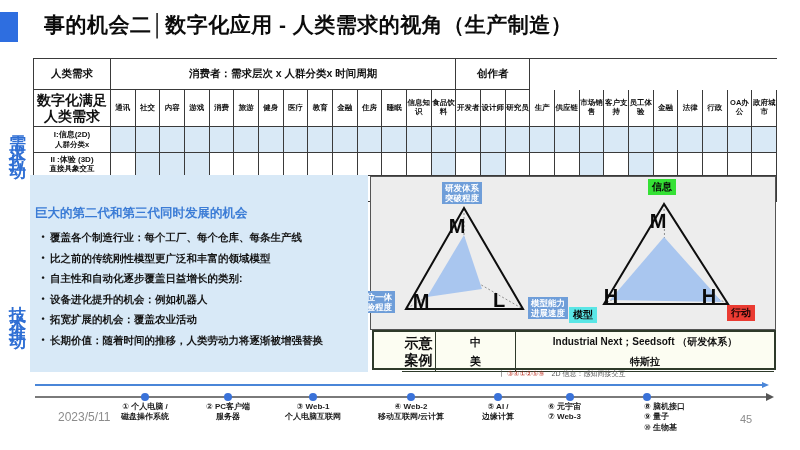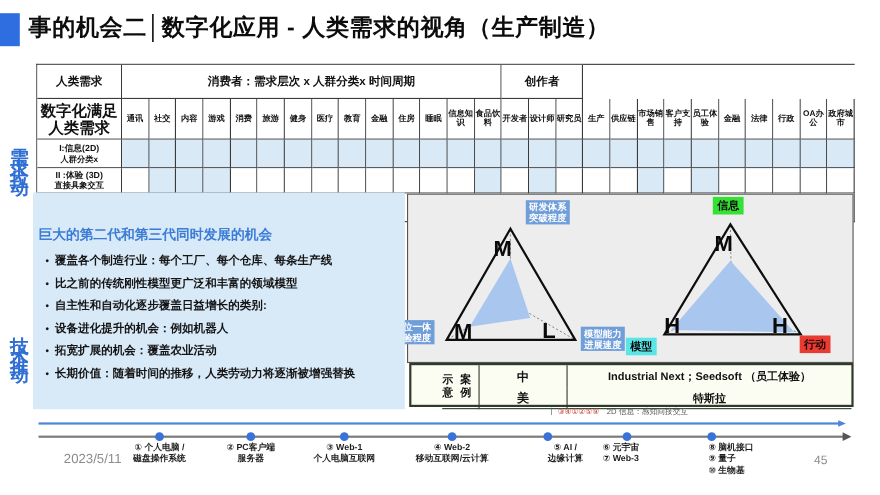--- a/index.html
+++ b/index.html
@@ -1,20 +1,20 @@
 <!DOCTYPE html>
 <html><head>
 <meta charset="utf-8">
 <style>
   html,body{margin:0;padding:0;background:#fff;}
   .canvas{position:relative;width:800px;height:450px;background:#fff;overflow:hidden;
           font-family:"Liberation Sans","DejaVu Sans",sans-serif;color:#111;}
   
   .accent{position:absolute;left:0;top:12px;width:18px;height:30px;background:#2e6ee0;}
-  .slide-title{position:absolute;left:26px;top:11px;font-size:21px;font-weight:900;color:#0c0c0c;
+  .slide-title{position:absolute;left:44px;top:11px;font-size:21px;font-weight:900;color:#0c0c0c;
                letter-spacing:0.5px;white-space:nowrap;}
   
   .vlabel{position:absolute;left:6px;writing-mode:vertical-rl;text-orientation:upright;
           font-size:17px;font-weight:800;color:#2f6fd4;letter-spacing:9px;}
   .v1{top:122px;} .v2{top:292px;}
   
   .ntable{position:absolute;left:33px;top:58px;width:743px;border-top:1px solid #3a3a3a;
           border-left:1px solid #3a3a3a;z-index:1;}
   .t-row{display:grid;grid-template-columns:77px repeat(27,1fr);}
   .cell{border-right:1px solid #3a3a3a;border-bottom:1px solid #3a3a3a;display:flex;
@@ -41,21 +41,21 @@
   .r-lbl{position:absolute;background:#6f9ed9;color:#fff;font-size:8.5px;font-weight:700;
          line-height:1.2;padding:1px 3px;text-align:center;white-space:nowrap;}
   .tag{position:absolute;font-size:10px;font-weight:800;color:#0a0a0a;padding:1px 4px;white-space:nowrap;}
   .tag-green{background:#35e135;} .tag-cyan{background:#5ae6e6;} .tag-red{background:#ea3b32;color:#1d0505;}
   
   .case{position:absolute;left:372px;top:330px;width:404px;height:40px;z-index:4;
         display:grid;grid-template-columns:62px 80px 1fr;grid-template-rows:20px 20px;
         background:#fcfdf2;border:2px solid #2e3a2a;box-sizing:border-box;}
   .case div{border-right:1px solid #2e3a2a;border-bottom:1px solid #2e3a2a;display:flex;
             align-items:center;justify-content:center;font-weight:800;overflow:hidden;}
-  .case .hd{grid-row:1/3;font-size:10px;line-height:1.2;margin-left:28px;}
+  .case .hd{grid-row:1/3;flex-direction:column;font-size:14px;line-height:1.2;margin-left:28px;}
   .case .rg{font-size:11px;} .case .vl{font-size:10px;border-right:none;}
   .case .b0{border-bottom:none;}
   
   .footnote{position:absolute;left:498px;top:369px;font-size:7px;color:#555;white-space:nowrap;z-index:5;}
   .footnote .red{color:#c0392b;}
   .blue-rule{position:absolute;left:35px;top:384px;width:728px;height:1.5px;background:#4a86d8;}
   .blue-rule:after{content:"";position:absolute;right:-6px;top:-2.5px;border-left:7px solid #4a86d8;
                    border-top:3.5px solid transparent;border-bottom:3.5px solid transparent;}
   .tl-line{position:absolute;left:35px;top:396px;width:732px;height:2px;background:#7a7a7a;}
   .tl-line:after{content:"";position:absolute;right:-7px;top:-3px;border-left:8px solid #555;
@@ -267,21 +267,21 @@
         <line x1="294" y1="94" x2="293" y2="27" stroke="#777" stroke-width="0.8" stroke-dasharray="2,2"></line>
         <line x1="294" y1="94" x2="233" y2="127" stroke="#777" stroke-width="0.8" stroke-dasharray="2,2"></line>
         <line x1="294" y1="94" x2="357" y2="127" stroke="#777" stroke-width="0.8" stroke-dasharray="2,2"></line>
         <polygon points="293,60 239,123 351,125" fill="#a9c6ef"></polygon>
         <polygon points="293,27 233,127 357,127" fill="none" stroke="#0e0e0e" stroke-width="2"></polygon>
         <text class="vtx" x="287" y="51" text-anchor="middle">M</text>
         <text class="vtx" x="240" y="126" text-anchor="middle">H</text>
         <text class="vtx" x="338" y="126" text-anchor="middle">H</text>
       </g>
     </svg>
-    <div class="r-lbl" style="left:71px;top:5px;margin-left:36px;">
+    <div class="r-lbl" style="left:71px;top:5px;">
       <span>研发体系</span><br>
       <span>突破程度</span>
     </div>
     <div class="r-lbl" style="left:-16px;top:114px;">
       <span>三位一体</span><br>
       <span>体验程度</span>
     </div>
     <div class="r-lbl" style="left:157px;top:120px;">
       <span>模型能力</span><br>
       <span>进展速度</span>
@@ -290,21 +290,21 @@
     <div class="tag tag-cyan" style="left:198px;top:130px;text-align:right;">模型</div>
     <div class="tag tag-red" style="left:356px;top:128px;">行动</div>
   </div>
 
   <div class="case">
     <div class="hd">
       <span>示意</span>
       <span>案例</span>
     </div>
     <div class="rg b0">中</div>
-    <div class="vl b0">Industrial Next；Seedsoft （员工体验）</div>
+    <div class="vl b0">Industrial Next；Seedsoft （研发体系）</div>
     <div class="rg">美</div>
     <div class="vl">特斯拉</div>
   </div>
 
   <div class="footnote">
     <span>丨 </span><span class="red">③④①②⑤⑨</span><span>　2D 信息：感知间接交互</span>
   </div>
 
   <div class="blue-rule"></div>
   <div class="tl-line"></div>
@@ -323,21 +323,21 @@
       <div class="tl-lbl c" style="left: 263px;">
         <div>③ Web-1</div>
         <div>个人电脑互联网</div>
       </div>
       <div class="tl-dot" style="left: 407px;"></div>
       <div class="tl-lbl c" style="left: 361px;">
         <div>④ Web-2</div>
         <div>移动互联网/云计算</div>
       </div>
       <div class="tl-dot" style="left: 494px;"></div>
-      <div class="tl-lbl c" style="left: 464px;">
+      <div class="tl-lbl c" style="left: 448px;">
         <div>⑤ AI /</div>
         <div>边缘计算</div>
       </div>
       <div class="tl-dot" style="left: 566px;"></div>
       <div class="tl-lbl" style="left: 548px;">
         <div>⑥ 元宇宙</div>
         <div>⑦ Web-3</div>
       </div>
       <div class="tl-dot" style="left: 643px;"></div>
       <div class="tl-lbl" style="left: 644px;">

